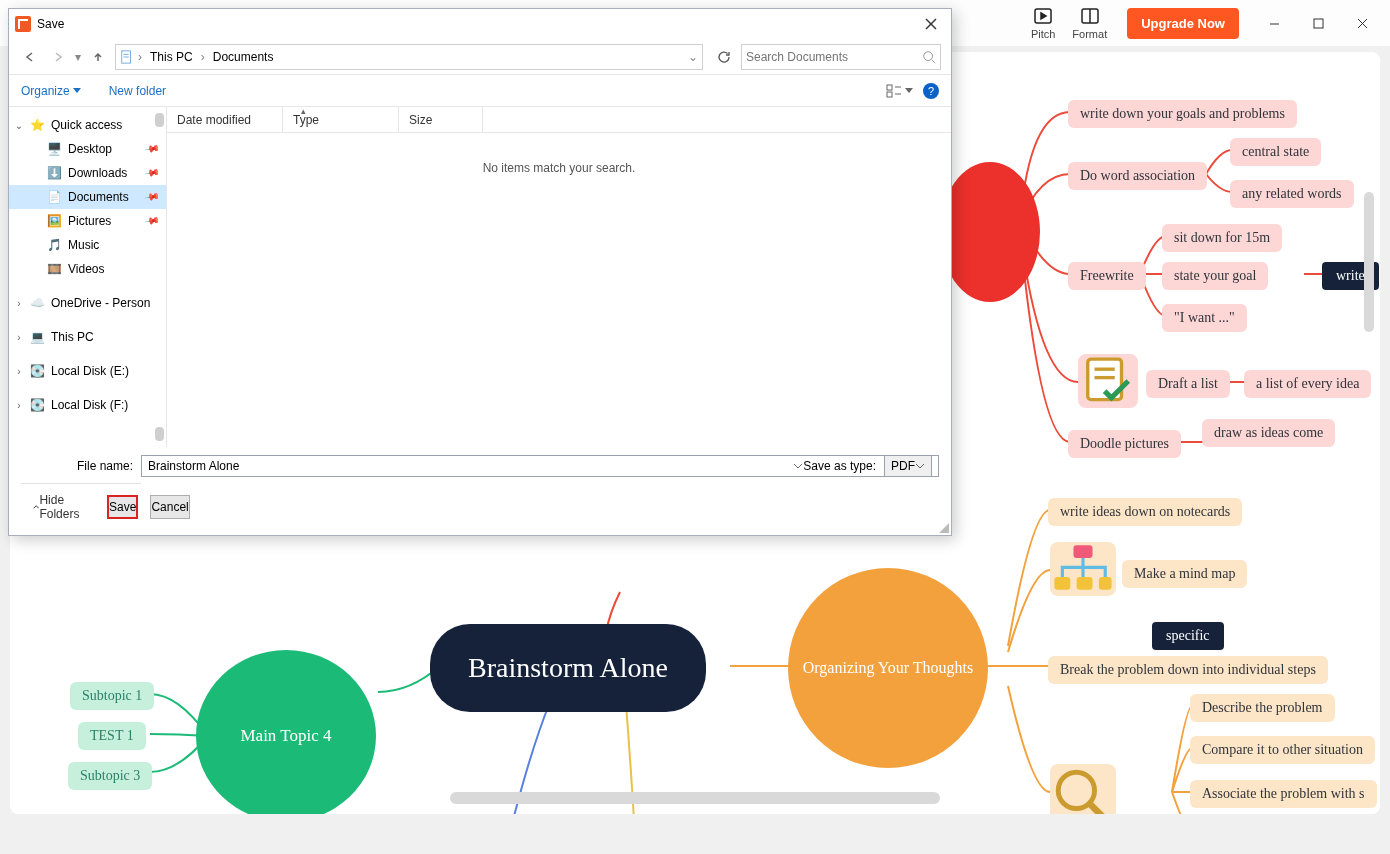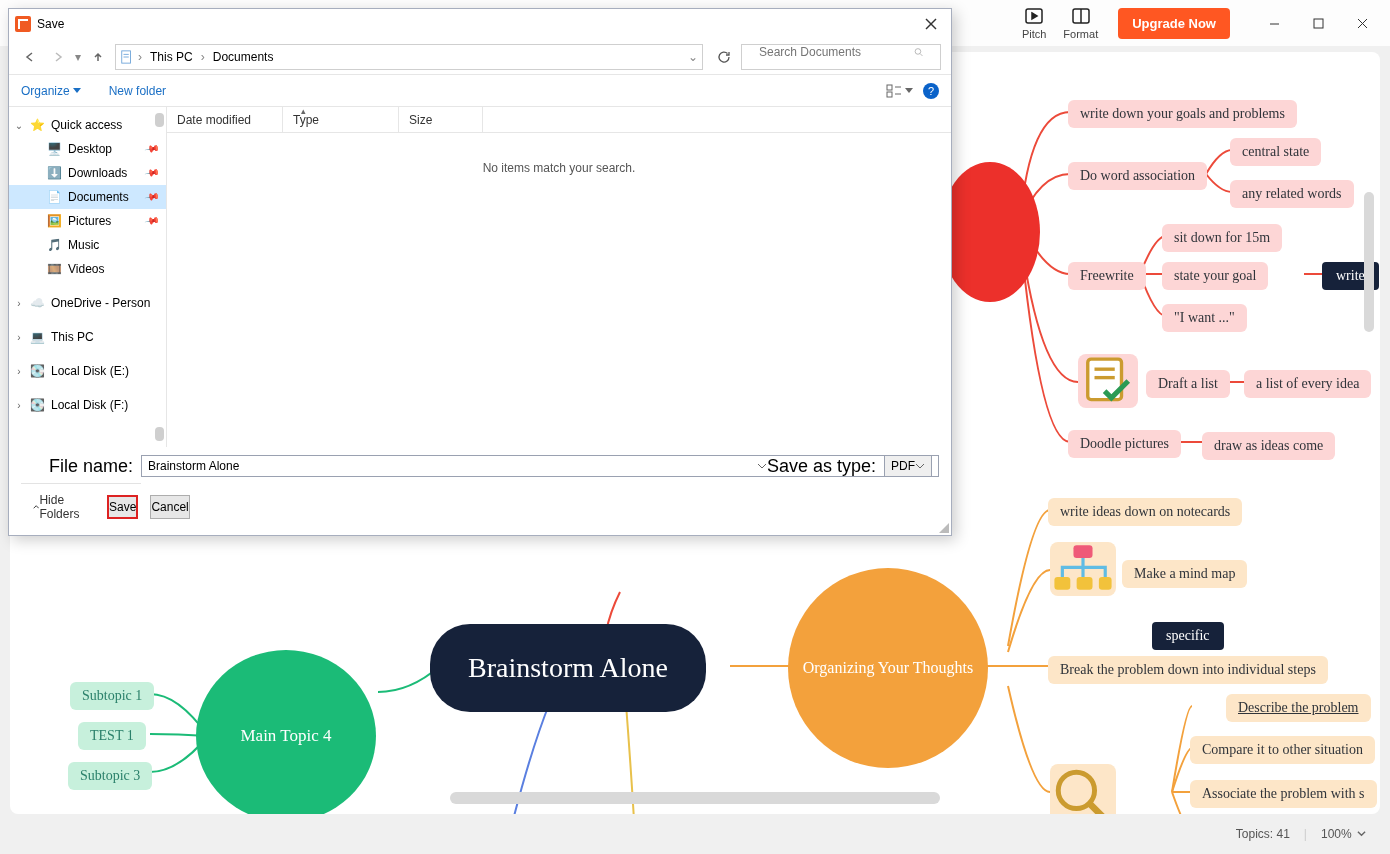--- a/index.html
+++ b/index.html
@@ -5,21 +5,21 @@
   * { box-sizing: border-box; margin: 0; padding: 0; }
   body { font-family: "Segoe UI", Tahoma, sans-serif; font-size: 12px; color: #000; background: #f3f3f3; width: 1390px; height: 854px; overflow: hidden; position: relative; }
 
   
   .app-window { position: absolute; inset: 0; background: #fff; display: flex; flex-direction: column; }
   .app-titlebar { height: 46px; display: flex; justify-content: flex-end; align-items: center; padding: 0 6px; background: #fdfdfd; }
   .titlebar-icons { display: flex; align-items: center; gap: 17px; margin-right: 20px; }
   .titlebar-icon { display: flex; flex-direction: column; align-items: center; gap: 2px; cursor: pointer; }
   .titlebar-icon svg { width: 20px; height: 20px; stroke: #222; }
   .titlebar-icon span { font-size: 11px; color: #444; }
-  .upgrade-btn { background: #ff5722; color: #fff; border: none; padding: 8px 14px; border-radius: 4px; font-size: 13px; font-weight: 600; cursor: pointer; margin-right: 22px; }
+  .upgrade-btn { background: #ff5722; color: #fff; border: none; padding: 8px 14px; border-radius: 4px; font-size: 13px; font-weight: 600; cursor: pointer; margin-right: 13px; }
   .window-controls { display: flex; gap: 0; }
   .window-controls div { width: 44px; height: 32px; display: flex; align-items: center; justify-content: center; cursor: pointer; }
   .window-controls svg { width: 11px; height: 11px; stroke: #333; }
 
   .app-body { flex: 1; position: relative; background: #f0f0f0; padding: 6px; }
   .canvas { position: absolute; left: 10px; right: 10px; top: 6px; bottom: 40px; background: #fff; border-radius: 8px; overflow: hidden; }
 
   .statusbar { position: absolute; left: 10px; right: 10px; bottom: 6px; height: 28px; display: flex; justify-content: flex-end; align-items: center; gap: 14px; font-size: 12px; color: #555; padding-right: 14px; }
   .statusbar .sep { color: #ccc; }
   .zoom-drop svg { width: 9px; height: 9px; margin-left:2px; }
@@ -48,21 +48,21 @@
   .dlg-title .spacer { flex:1; }
   .dlg-title .close { width:28px; height:24px; display:flex;align-items:center;justify-content:center; cursor:pointer; }
   .dlg-nav { height: 36px; display: flex; align-items: center; gap: 6px; padding: 0 10px; border-bottom: 1px solid #e6e6e6; }
   .nav-btn { width:22px; height:22px; display:flex;align-items:center;justify-content:center; color:#888; cursor:pointer; }
   .nav-btn svg{width:12px;height:12px;stroke:#666;}
   .crumb-wrap { flex:1; display:flex; align-items:center; border:1px solid #cfcfcf; height:26px; padding:0 4px; gap:4px; }
   .crumb-wrap svg.doc-i{width:14px;height:14px;}
   .crumb { padding:2px 4px; cursor:pointer; }
   .crumb-sep { color:#888; }
   .refresh { width:22px;height:22px;display:flex;align-items:center;justify-content:center;cursor:pointer;margin-left:4px; }
-  .search { width:200px; height:26px; border:1px solid #cfcfcf; display:flex; align-items:flex-start; padding:0 17px; color:#888; }
+  .search { width:200px; height:26px; border:1px solid #cfcfcf; display:flex; align-items:center; padding:0 4px; color:#888; }
   .search input { border:none; outline:none; flex:1; font-size:12px; color:#333; }
   .search svg{width:14px;height:14px;stroke:#888;}
 
   .dlg-toolbar { height:32px; display:flex; align-items:center; padding:0 12px; border-bottom:1px solid #e6e6e6; }
   .dlg-toolbar .org { color:#1a6fc5; cursor:pointer; display:flex;align-items:center;gap:3px; }
   .dlg-toolbar .nf { color:#1a6fc5; cursor:pointer; margin-left:28px; }
   .dlg-toolbar .spacer{flex:1;}
   .dlg-toolbar .view-btn { display:flex;align-items:center;gap:3px; cursor:pointer;margin-right:10px; color:#666;}
   .dlg-toolbar .help { width:16px;height:16px; border-radius:50%; background:#0a62c9; color:#fff; font-size:11px; display:flex;align-items:center;justify-content:center; cursor:pointer; }
 
@@ -77,21 +77,21 @@
   .tree-vscroll { position:absolute; right:2px; top:6px; width:9px; height:14px; background:#cfcfcf; border-radius:4px; }
   .tree-vscroll-lower { position:absolute; right:2px; bottom:6px; width:9px; height:14px; background:#cfcfcf; border-radius:4px; }
 
   .list-area { flex:1; display:flex; flex-direction:column; }
   .list-head { display:flex; height:26px; border-bottom:1px solid #e6e6e6; align-items:center; font-size:12px; color:#333; position:relative; }
   .list-head .col { padding:0 10px; border-right:1px solid #e6e6e6; height:100%; display:flex; align-items:center; }
   .list-head .sort-i { position:absolute; left:134px; top:-1px; font-size:9px; color:#666;}
   .empty-msg { flex:1; display:flex; justify-content:center; padding-top:28px; color:#555; font-size:12px; }
 
   .dlg-fields { padding: 8px 12px 6px 12px; display:grid; grid-template-columns: 120px 1fr; row-gap:6px; align-items:center; }
-  .dlg-fields label { text-align:right; padding-right:8px; font-size:18px; }
+  .dlg-fields label { text-align:right; padding-right:8px; font-size:12px; }
   .fname { height:22px; border:1px solid #9aa1b1; padding:0 6px; font-size:12px; display:flex; align-items:center; }
   .fname input { border:none; outline:none; flex:1; font-size:12px; }
   .ftype { height:22px; border:1px solid #9aa1b1; background:#efefef; padding:0 6px; font-size:12px; display:flex; align-items:center; justify-content:space-between; cursor:pointer; }
   .ftype svg, .fname svg { width:10px;height:10px; }
 
   .dlg-actions { height:46px; border-top:1px solid #e3e3e3; display:flex; align-items:center; padding:0 12px; gap:12px; }
   .dlg-actions .hide { display:flex;align-items:center;cursor:pointer; color:#333; }
   .dlg-actions .spacer{flex:1;}
   .dlg-actions button { width:84px; height:24px; border:1px solid #adadad; background:#e7e7e7; font-size:12px; cursor:pointer; }
   .dlg-actions button.save { border:2px solid #d22; }
@@ -215,21 +215,21 @@
         <div class="icon-box" style="left:1068px; top:302px; width:60px; height:54px; background:#fdd6d6; border-radius:8px;">
           <svg width="32" height="32" viewBox="0 0 32 32">
               <rect x="4" y="3" width="20" height="24" fill="#fff" stroke="#cb9b2f" stroke-width="2" rx="2"></rect>
               <line x1="8" y1="9" x2="20" y2="9" stroke="#cb9b2f" stroke-width="2"></line>
               <line x1="8" y1="14" x2="20" y2="14" stroke="#cb9b2f" stroke-width="2"></line>
               <path d="M14 22 l4 4 l10 -10" stroke="#2b9a55" stroke-width="3" fill="none"></path>
             </svg>
         </div>
         <div class="node pink" style="left:1234px; top:318px;">a list of every idea</div>
         <div class="node pink" style="left:1058px; top:378px;">Doodle pictures</div>
-        <div class="node pink" style="left:1192px; top:380px;">draw as ideas come</div>
+        <div class="node pink" style="left:1192px; top:367px;">draw as ideas come</div>
 
         <div class="node orange-l" style="left:1038px; top:446px;">write ideas down on notecards</div>
         <div class="node orange-l" style="left:1112px; top:508px;">Make a mind map</div>
         <div class="icon-box" style="left:1040px; top:490px; width:66px; height:54px; background:#fde6c8; border-radius:8px;">
           <svg width="40" height="34" viewBox="0 0 40 34">
               <rect x="14" y="2" width="12" height="8" rx="2" fill="#ef5a78"></rect>
               <rect x="2" y="22" width="10" height="8" rx="2" fill="#f2c23b"></rect>
               <rect x="16" y="22" width="10" height="8" rx="2" fill="#f2c23b"></rect>
               <rect x="30" y="22" width="8" height="8" rx="2" fill="#f2c23b"></rect>
               <path d="M20 10 v6 M20 16 h-13 v6 M20 16 v6 M20 16 h14 v6" stroke="#60bce4" stroke-width="2" fill="none"></path>
@@ -237,39 +237,29 @@
         </div>
         <div class="node dark" style="left:1142px; top:570px;">specific</div>
         <div class="node orange-l" style="left:1038px; top:604px;">Break the problem down into individual steps</div>
 
         <div class="icon-box" style="left:1040px; top:712px; width:66px; height:66px; background:#fde6c8; border-radius:8px;">
           <svg width="40" height="40" viewBox="0 0 40 40">
               <circle cx="16" cy="16" r="11" fill="none" stroke="#cb9b2f" stroke-width="3"></circle>
               <line x1="24" y1="24" x2="34" y2="34" stroke="#cb9b2f" stroke-width="4"></line>
             </svg>
         </div>
-        <div class="node orange-l" style="left:1216px; top:642px;text-decoration:underline;">Describe the problem</div>
+        <div class="node orange-l" style="left:1180px; top:642px;">Describe the problem</div>
         <div class="node orange-l" style="left:1180px; top:684px;">Compare it to other situation</div>
         <div class="node orange-l" style="left:1180px; top:728px;">Associate the problem with s</div>
 
         <div class="hscroll"></div>
         <div class="vscroll"></div>
       </div>
     </div>
 
-    <div class="statusbar">
-      <span>Topics: 41</span>
-      <span class="sep">|</span>
-      <span class="zoom-drop">
-        <span>100%</span>
-        <svg viewBox="0 0 10 10">
-            <path d="M1 3 L5 7 L9 3" fill="none" stroke="#666" stroke-width="1.5"></path>
-          </svg>
-      </span>
-    </div>
   </div>
 </div>
 
 <div class="dialog">
   <div class="dlg-title">
     <span class="icon"></span>
     <span>Save</span>
     <span class="spacer"></span>
     <div class="close">
       <svg width="12" height="12" stroke="#333" stroke-width="1.4">

